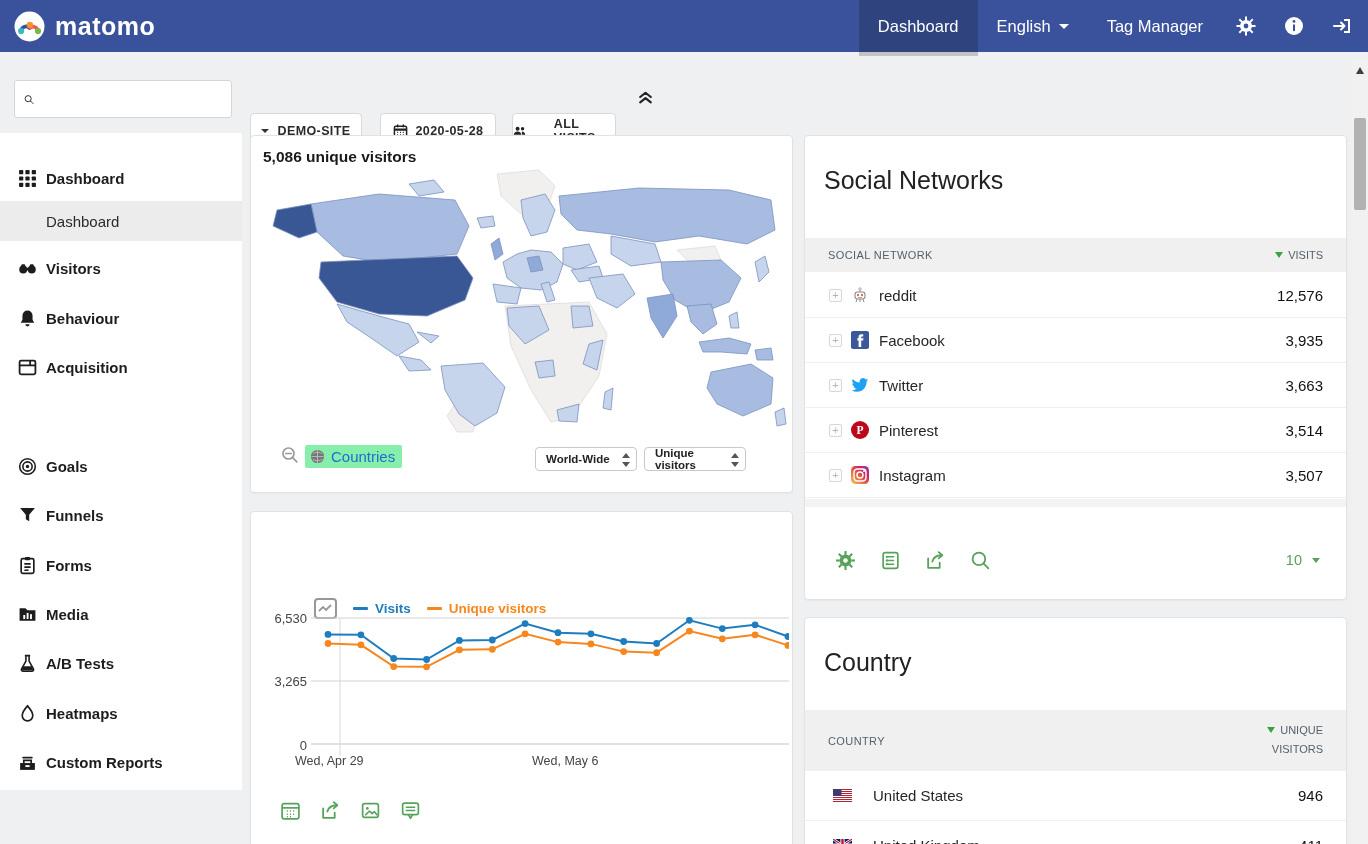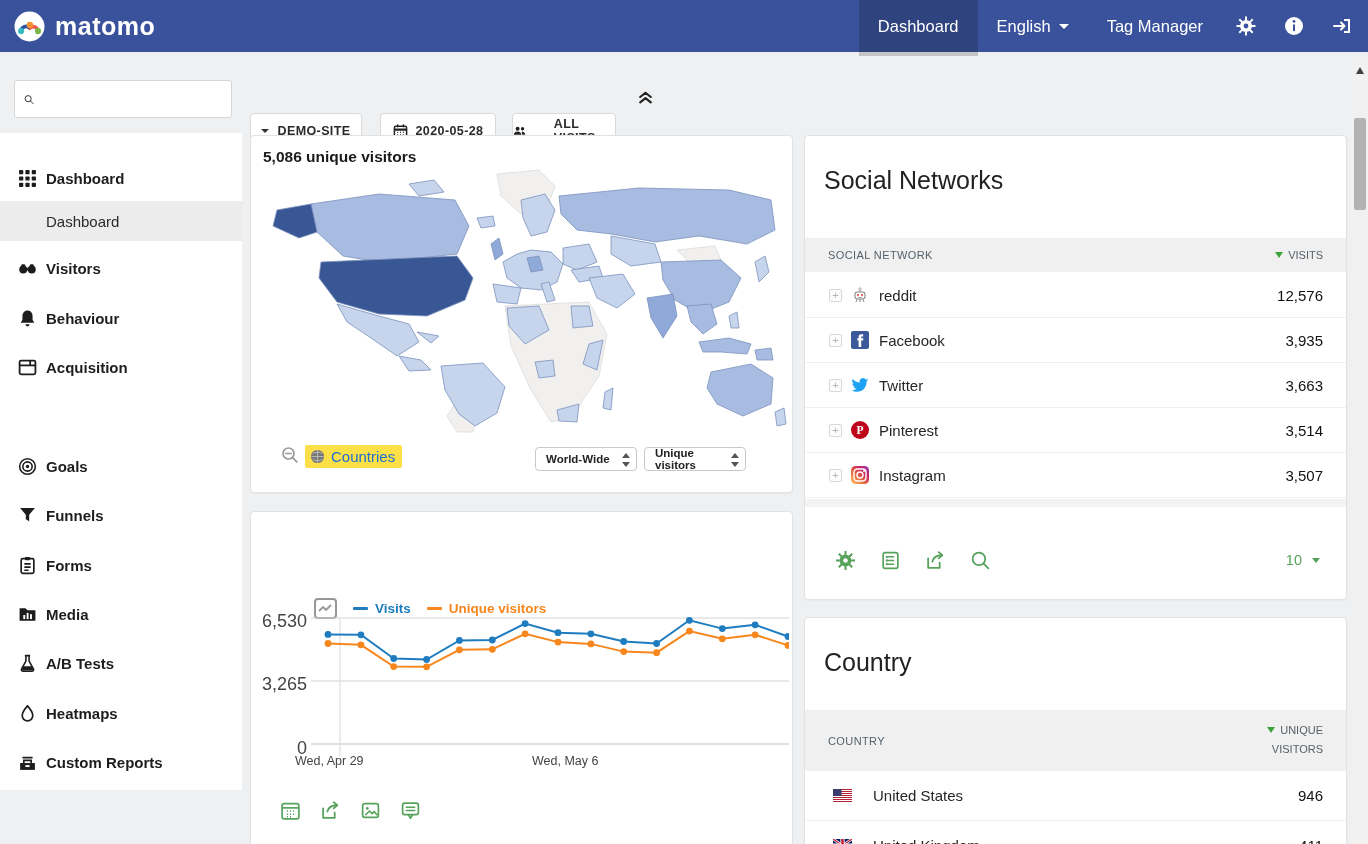--- a/index.html
+++ b/index.html
@@ -42,38 +42,38 @@
   .card{position:absolute;background:#fff;border:1px solid #e2e2e2;border-radius:4px;
     box-shadow:0 1px 2px rgba(0,0,0,.04);}
   .card-map{left:250px;top:135px;width:543px;height:358px;}
   .card-vot{left:250px;top:511px;width:543px;height:348px;}
   .card-social{left:804px;top:135px;width:543px;height:465px;}
   .card-country{left:804px;top:617px;width:543px;height:280px;}
   .wtitle{position:absolute;font-size:25px;color:#222;}
 
   .map-title{left:12px;top:12px;font-size:15.5px;font-weight:bold;color:#1a1a1a;}
   .map-footer-link{position:absolute;left:54px;top:309px;display:flex;align-items:center;gap:6px;
-    background:#fde047;padding:3px 7px 3px 5px;border-radius:2px;cursor:pointer;}
+    background:#86efac;padding:3px 7px 3px 5px;border-radius:2px;cursor:pointer;}
   .map-footer-link span{font-size:15px;color:#1d6fd1;}
   .mselect{position:absolute;top:311px;height:24px;background:#fff;border:1px solid #c9c9c9;border-radius:4px;
     font-size:11.5px;font-weight:bold;color:#222;display:flex;align-items:center;
     padding:0 26px 0 10px;cursor:pointer;}
   .updown{position:absolute;right:6px;top:4px;width:8px;height:16px;}
   .updown::before{content:"";position:absolute;left:0;top:1px;border-left:4px solid transparent;
     border-right:4px solid transparent;border-bottom:5px solid #555;}
   .updown::after{content:"";position:absolute;left:0;bottom:1px;border-left:4px solid transparent;
     border-right:4px solid transparent;border-top:5px solid #555;}
 
   
   .legend-row{position:absolute;left:63px;top:86px;display:flex;align-items:center;gap:16px;}
   .legend-type{width:23px;height:21px;border:2px solid #979797;border-radius:4px;display:flex;
     align-items:center;justify-content:center;color:#979797;cursor:pointer;}
   .legend-item{display:flex;align-items:center;gap:7px;font-size:13.5px;font-weight:bold;cursor:pointer;}
   .dash{width:15px;height:3px;border-radius:1px;}
-  .ytick{position:absolute;width:50px;text-align:right;font-size:18px;color:#444;}
+  .ytick{position:absolute;width:50px;text-align:right;font-size:13px;color:#444;}
   .xtick{position:absolute;font-size:12.5px;color:#444;}
   .chart-foot{position:absolute;left:29px;top:288px;display:flex;gap:19px;color:#57a25b;}
   .gicon{width:21px;height:21px;cursor:pointer;}
 
   
   .thead{position:absolute;left:0;width:541px;background:#f0f0f0;display:flex;align-items:center;}
   .thead .cname{position:absolute;left:23px;font-size:11px;color:#55616b;letter-spacing:.4px;font-weight:normal;}
   .sortwrap{position:absolute;right:23px;display:flex;align-items:center;gap:5px;font-size:11px;color:#55616b;}
   .tri-dn{width:0;height:0;border-left:4.5px solid transparent;border-right:4.5px solid transparent;
     border-top:6px solid #3aa33a;}

